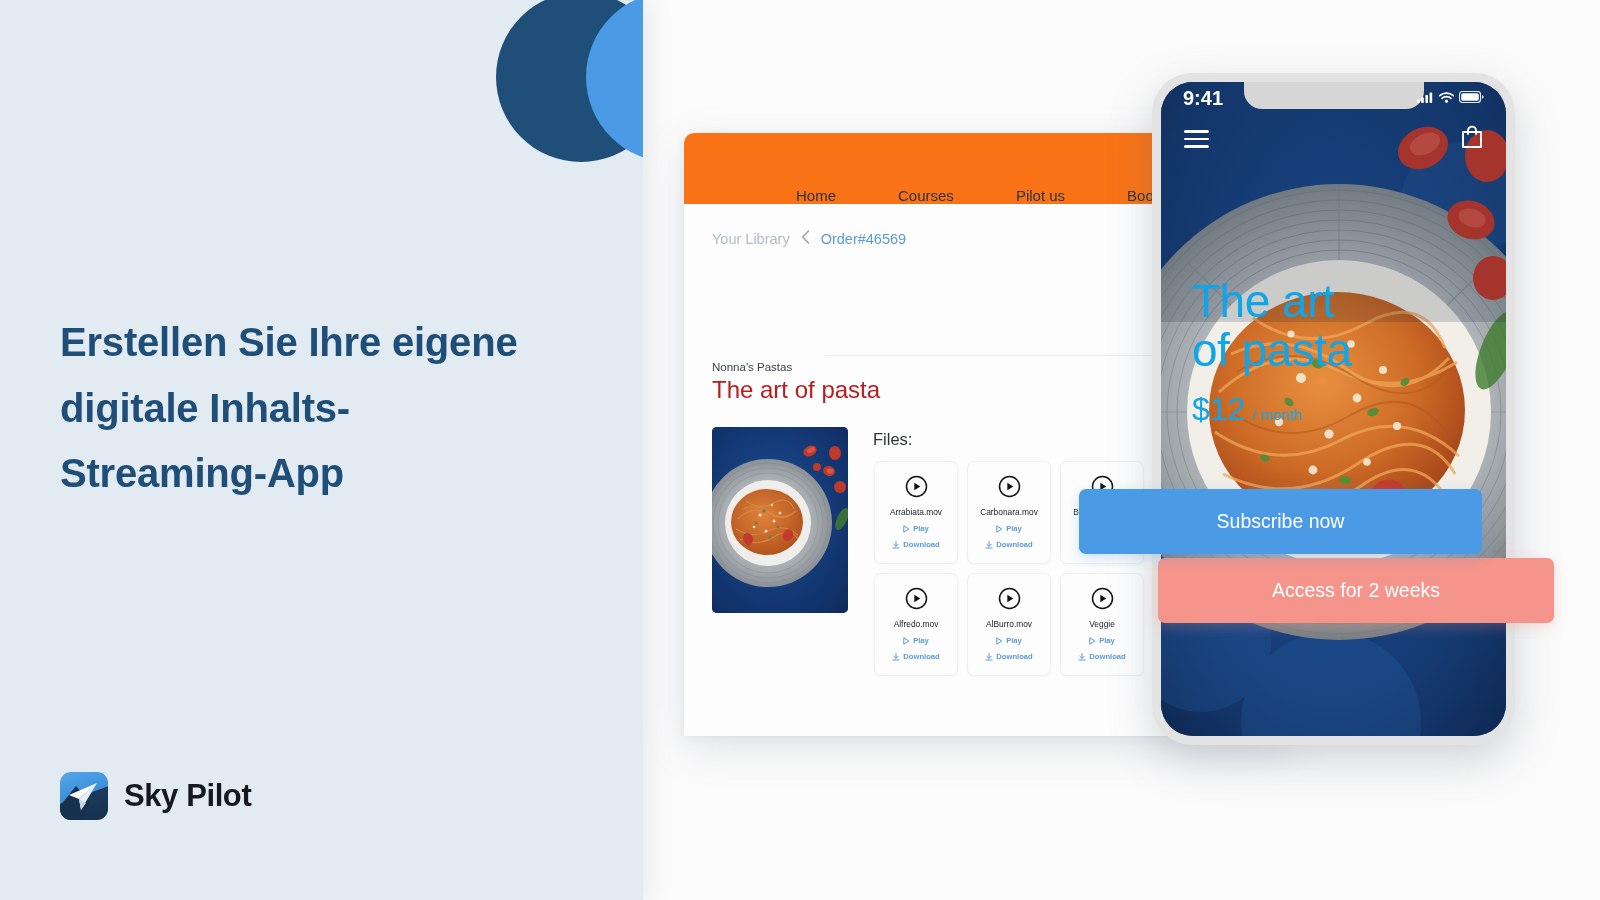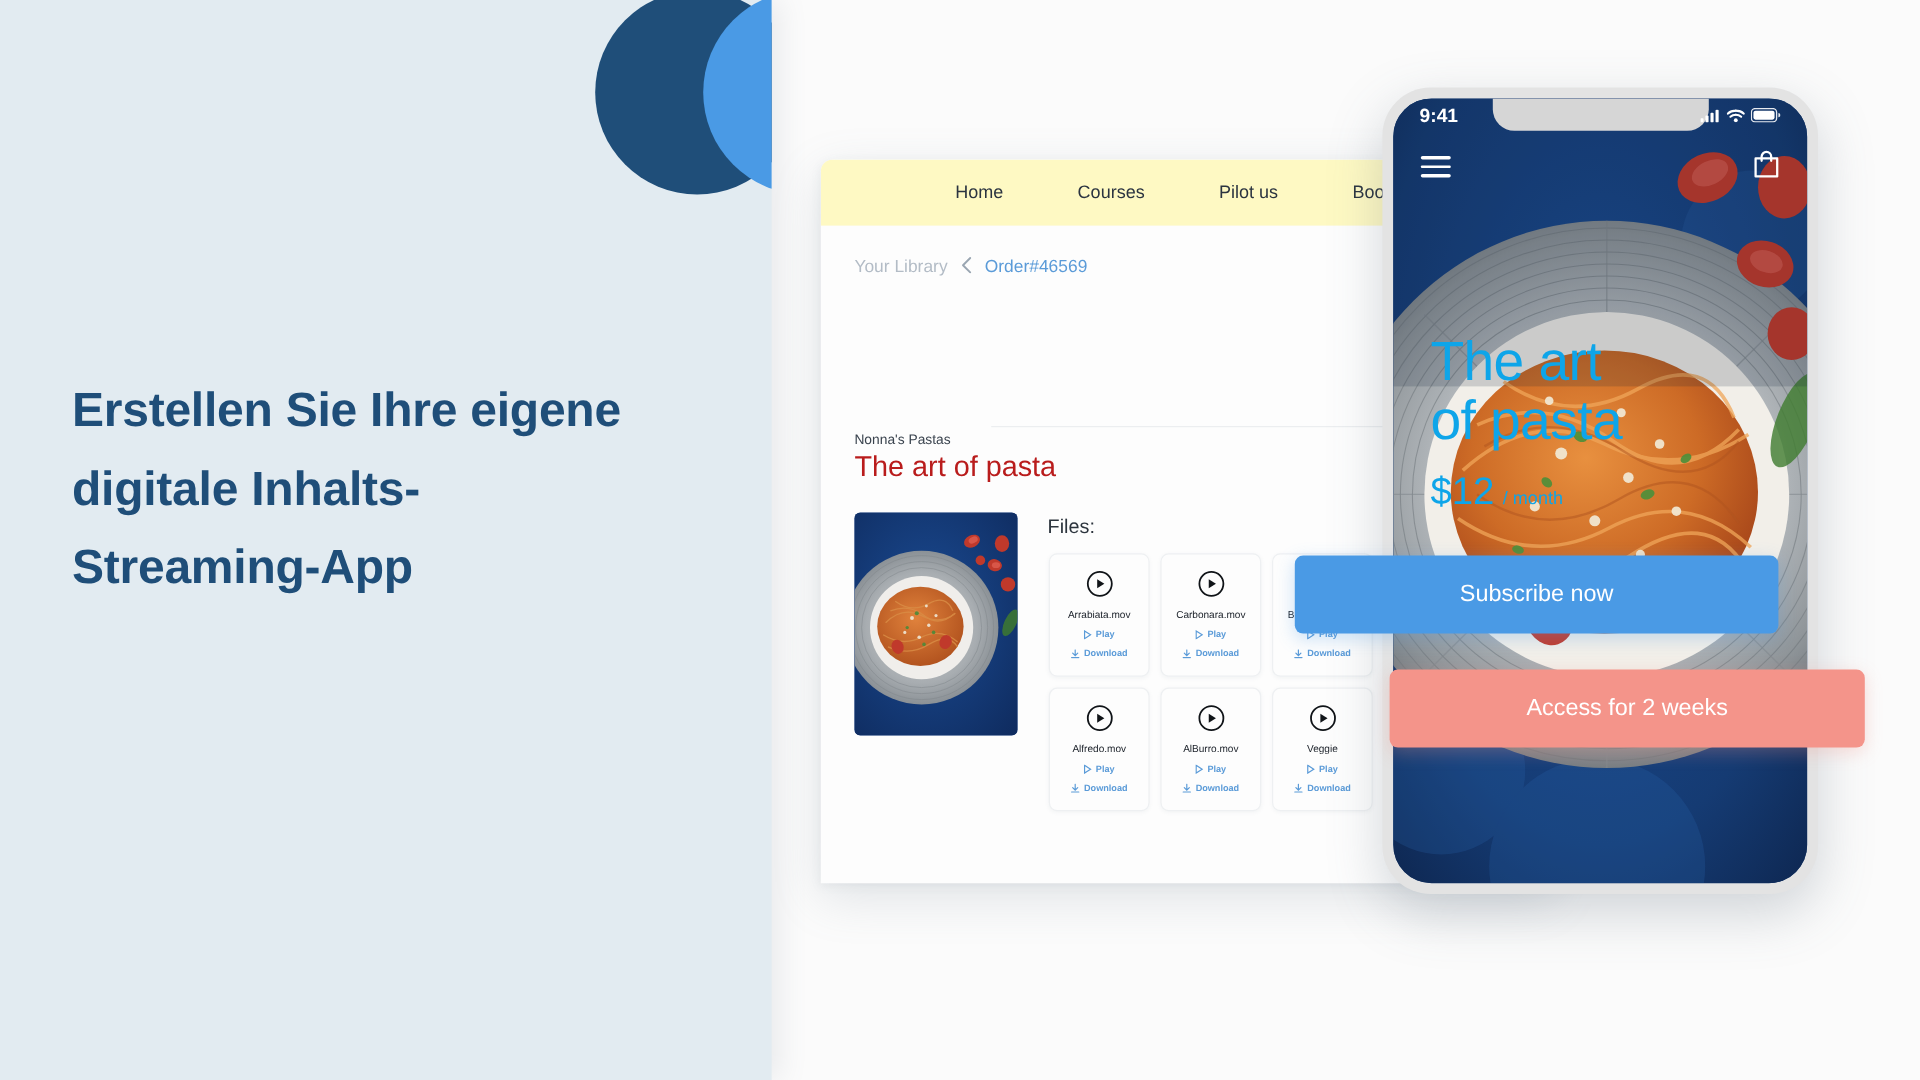--- a/index.html
+++ b/index.html
@@ -43,22 +43,22 @@
   }
 
   
   .browser {
     position: absolute; left: 41px; top: 133px; width: 610px; height: 603px;
     background: #fdfdfd; border-radius: 10px 10px 0 0;
     box-shadow: 0 12px 40px rgba(120,135,150,.20), 0 2px 8px rgba(120,135,150,.10);
     overflow: hidden; z-index: 2;
   }
   .browser-nav {
-    height: 55px; background: #fef9c3;
-    display: flex; align-items: center; gap: 0; padding-left: 112px;
+    height: 71px; background: #f97316;
+    display: flex; align-items: flex-end; gap: 0; padding-left: 112px;
   }
   .nav-link {
     font-size: 15px; color: #2b3440; margin-right: 62px; white-space: nowrap;
   }
   .breadcrumb {
     display: flex; align-items: center; gap: 11px;
     padding: 26px 0 0 28px; font-size: 14.5px;
   }
   .crumb-muted { color: #b3bcc6; }
   .crumb-chevron { color: #9aa6b2; font-size: 16px; line-height: 1; }
@@ -110,38 +110,38 @@
   .notch {
     position: absolute; left: 50%; transform: translateX(-50%); top: 0;
     width: 180px; height: 27px; background: #d6d6d6;
     border-radius: 0 0 18px 18px; z-index: 5;
   }
   .status-bar {
     position: absolute; top: 0; left: 0; right: 0; height: 32px;
     display: flex; align-items: center; justify-content: space-between;
     padding: 0 22px; color: #fff; z-index: 6;
   }
-  .status-time { font-size: 16px; font-weight: 700; }
+  .status-time { font-size: 20px; font-weight: 700; }
   .status-icons { display: flex; align-items: center; gap: 5px; }
   .app-bar {
     position: absolute; top: 37px; left: 0; right: 0; height: 40px;
     display: flex; align-items: center; justify-content: space-between;
     padding: 0 23px; z-index: 6;
   }
   .ham { display: flex; flex-direction: column; gap: 5px; }
   .ham i { display: block; width: 25px; height: 2.6px; background: #fff; border-radius: 2px; }
 
   .phone-hero { position: absolute; left: 31px; top: 195px; z-index: 6; color: #0ea5e9; }
   .hero-title { font-size: 46px; line-height: 1.06; font-weight: 400; letter-spacing: -0.5px; }
   .hero-price-row { display: flex; align-items: baseline; gap: 7px; margin-top: 16px; }
   .hero-price { font-size: 32px; font-weight: 400; }
   .hero-period { font-size: 15px; }
 
   .cta-primary {
-    position: absolute; left: -73px; top: 390px; width: 403px; height: 65px;
+    position: absolute; left: -73px; top: 416px; width: 403px; height: 65px;
     background: #4a9ae5; border-radius: 7px; color: #fff;
     display: flex; align-items: center; justify-content: center;
     font-size: 19.5px; z-index: 8;
     box-shadow: 0 4px 14px rgba(74,154,229,.28);
   }
   .cta-secondary {
     position: absolute; left: 6px; top: 485px; width: 396px; height: 65px;
     background: #f4948a; border-radius: 7px; color: #fff;
     display: flex; align-items: center; justify-content: center;
     font-size: 19.5px; z-index: 7;
@@ -384,20 +384,31 @@
       </div>
     </div>
   </div>
 
   <div class="left-panel">
     <div class="deco-circle deco-dark"></div>
     <div class="deco-circle deco-light"></div>
 
     <h1 class="headline">Erstellen Sie Ihre eigene digitale Inhalts-Streaming-App</h1>
 
+    <div class="logo-wrap">
+      <span class="logo-mark">
+        <svg width="48" height="48" viewBox="0 0 48 48">
+          <path d="M0 34 L16 14 L30 30 L22 48 L0 48 Z" fill="#16304d"></path>
+          <path d="M37 11 L9 23 L19 27 Z" fill="#ffffff"></path>
+          <path d="M37 11 L19 27 L21 38 Z" fill="#e8eef5"></path>
+          <path d="M19 27 L21 38 L26 31 Z" fill="#c9d6e4"></path>
+        </svg>
+      </span>
+      <span class="logo-text">Sky Pilot</span>
+    </div>
   </div>
 
   <div class="phone">
     <div class="phone-screen">
 
       <div class="phone-photo">
         <svg width="345" height="654" viewBox="0 0 345 654" preserveAspectRatio="xMidYMid slice">
           <defs>
             <radialGradient id="pbg" cx="50%" cy="40%" r="85%">
               <stop offset="0%" stop-color="#1d4f99"></stop>

